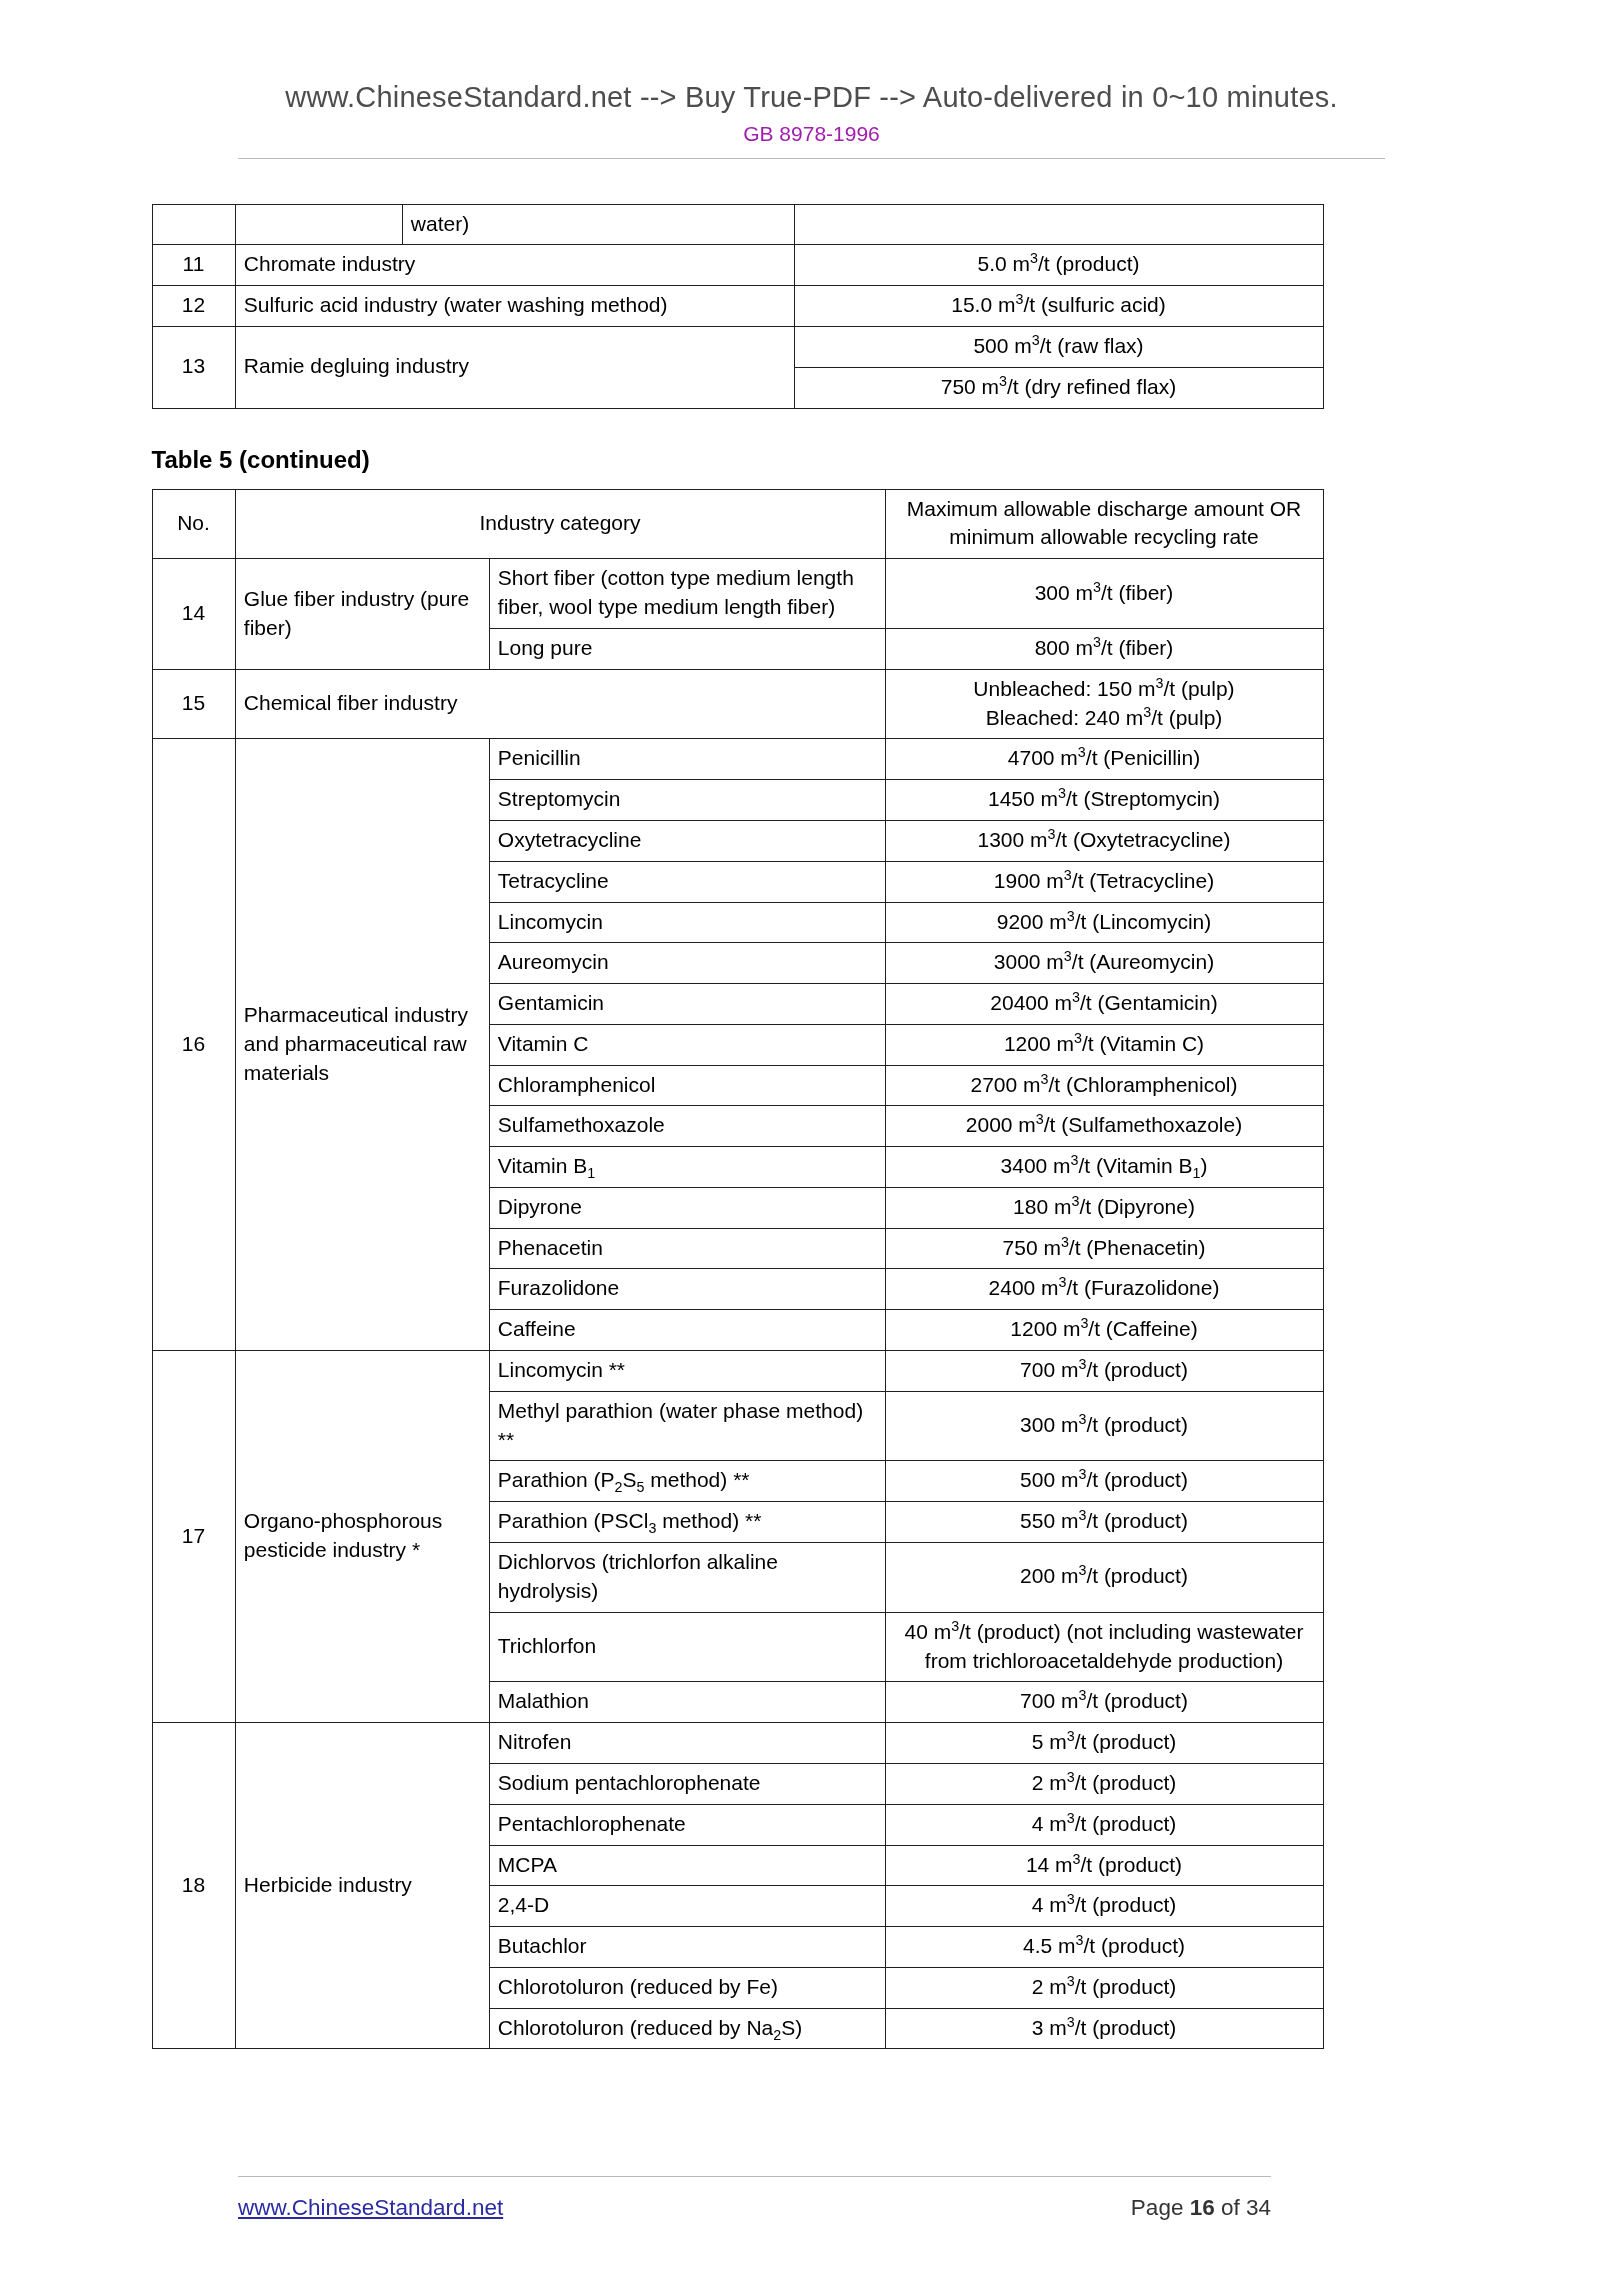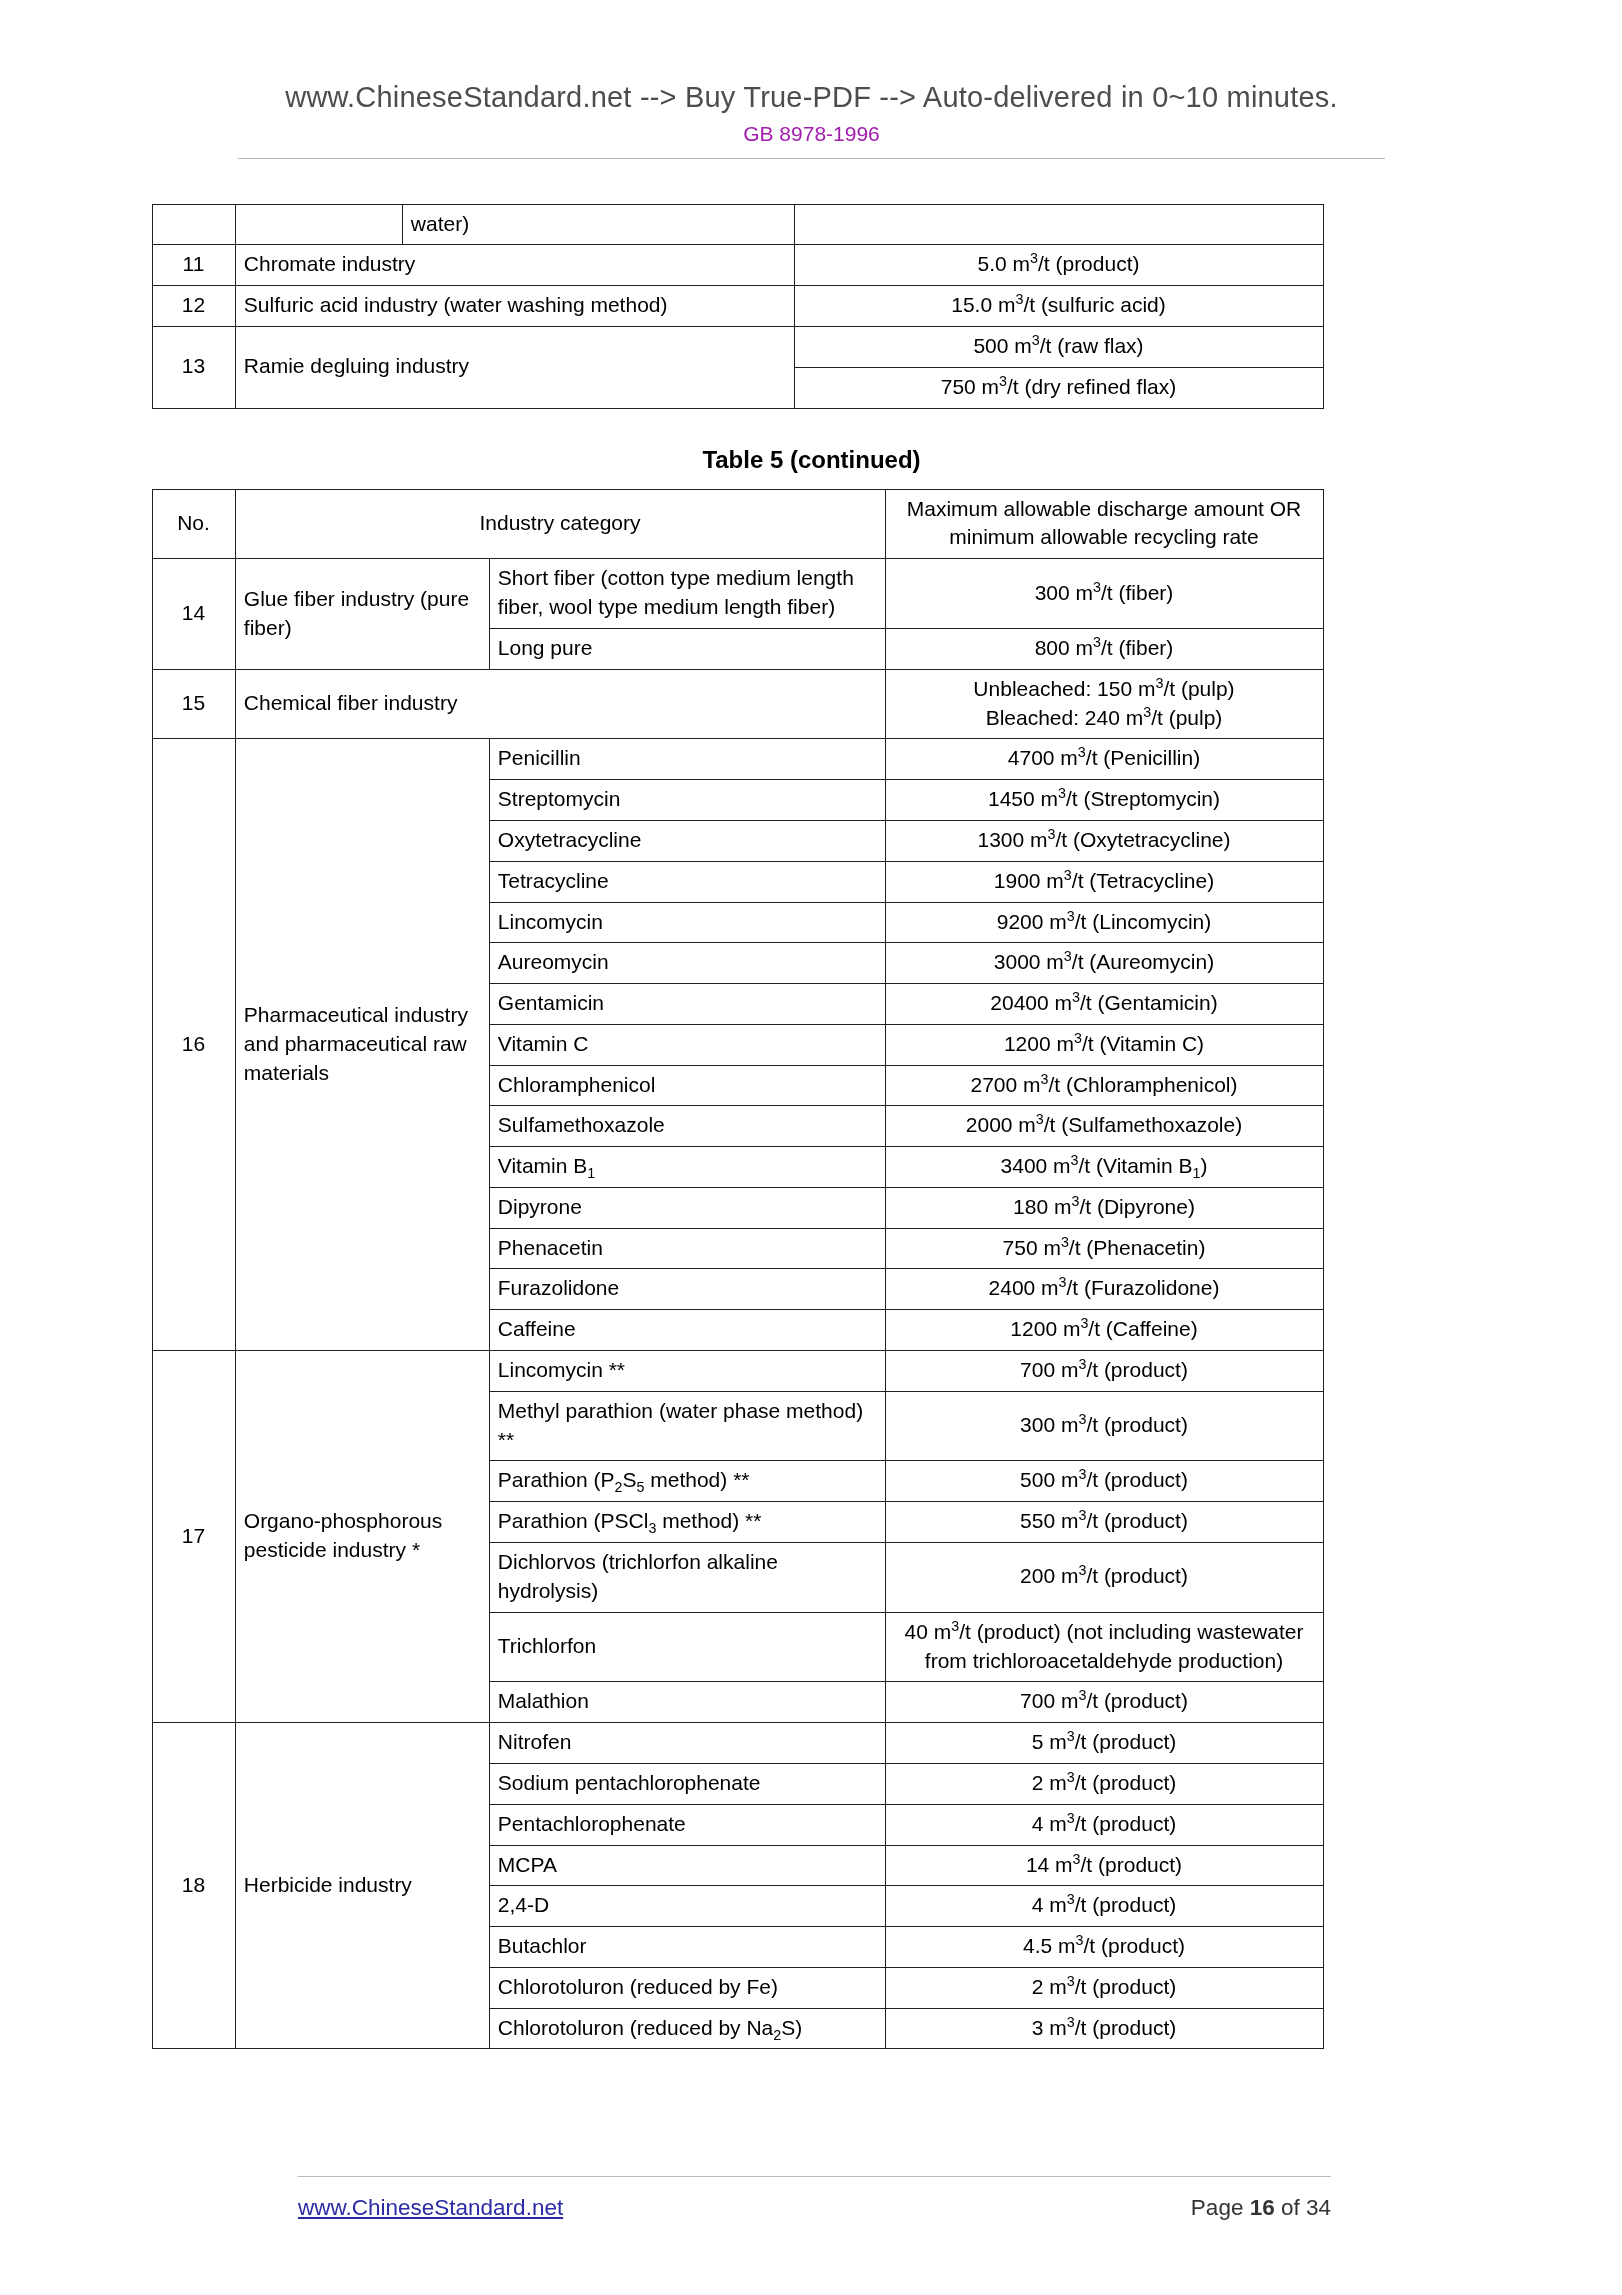--- a/index.html
+++ b/index.html
@@ -60,35 +60,33 @@
   td.num { text-align: center; width: 83px; }
   td.cat { text-align: left; }
   td.val { text-align: center; }
   td.sub { text-align: left; }
   .hdr {
     text-align: center;
     font-size: 21px;
     line-height: 1.45;
   }
   .tbl-title {
-    text-align: center;
     font-size: 24px;
     font-weight: bold;
     margin: 37px 0 15px 0;
   }
   sup { font-size: 0.68em; vertical-align: super; line-height: 0; }
   sub { font-size: 0.68em; vertical-align: sub; line-height: 0; }
   .two-line { line-height: 1.5; }
   .footer {
     position: absolute;
-    left: 12px;
+    left: 0;
     right: 0;
     bottom: 80px;
     width: 1509px;
-    padding-left: 48px;
   }
   .footer-rule {
     border-top: 0.8px solid #b9b9b9;
     margin: 0 238px 18.3px 238px;
   }
   .footer-row {
     margin: 0 238px;
     display: flex;
     justify-content: space-between;
     align-items: baseline;

